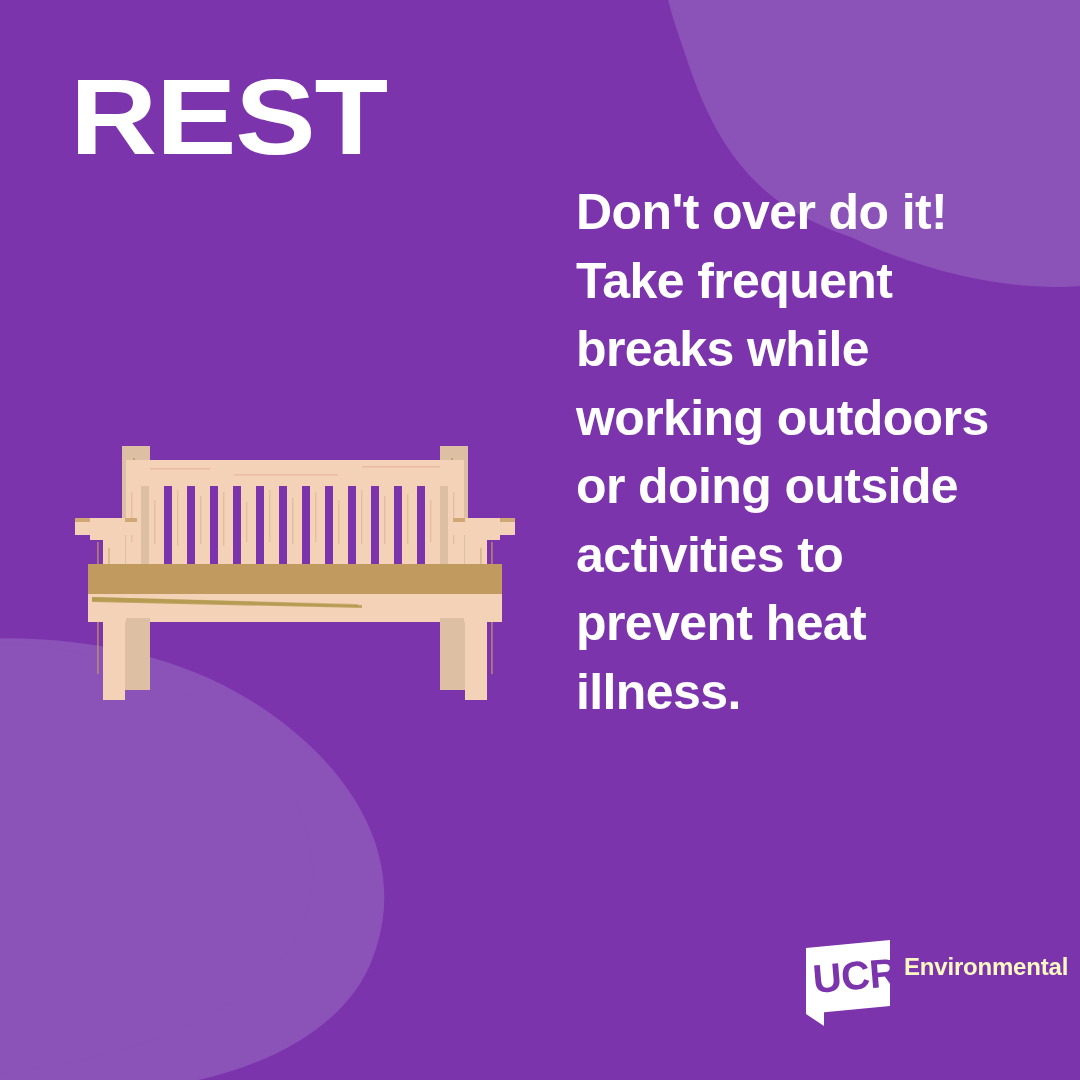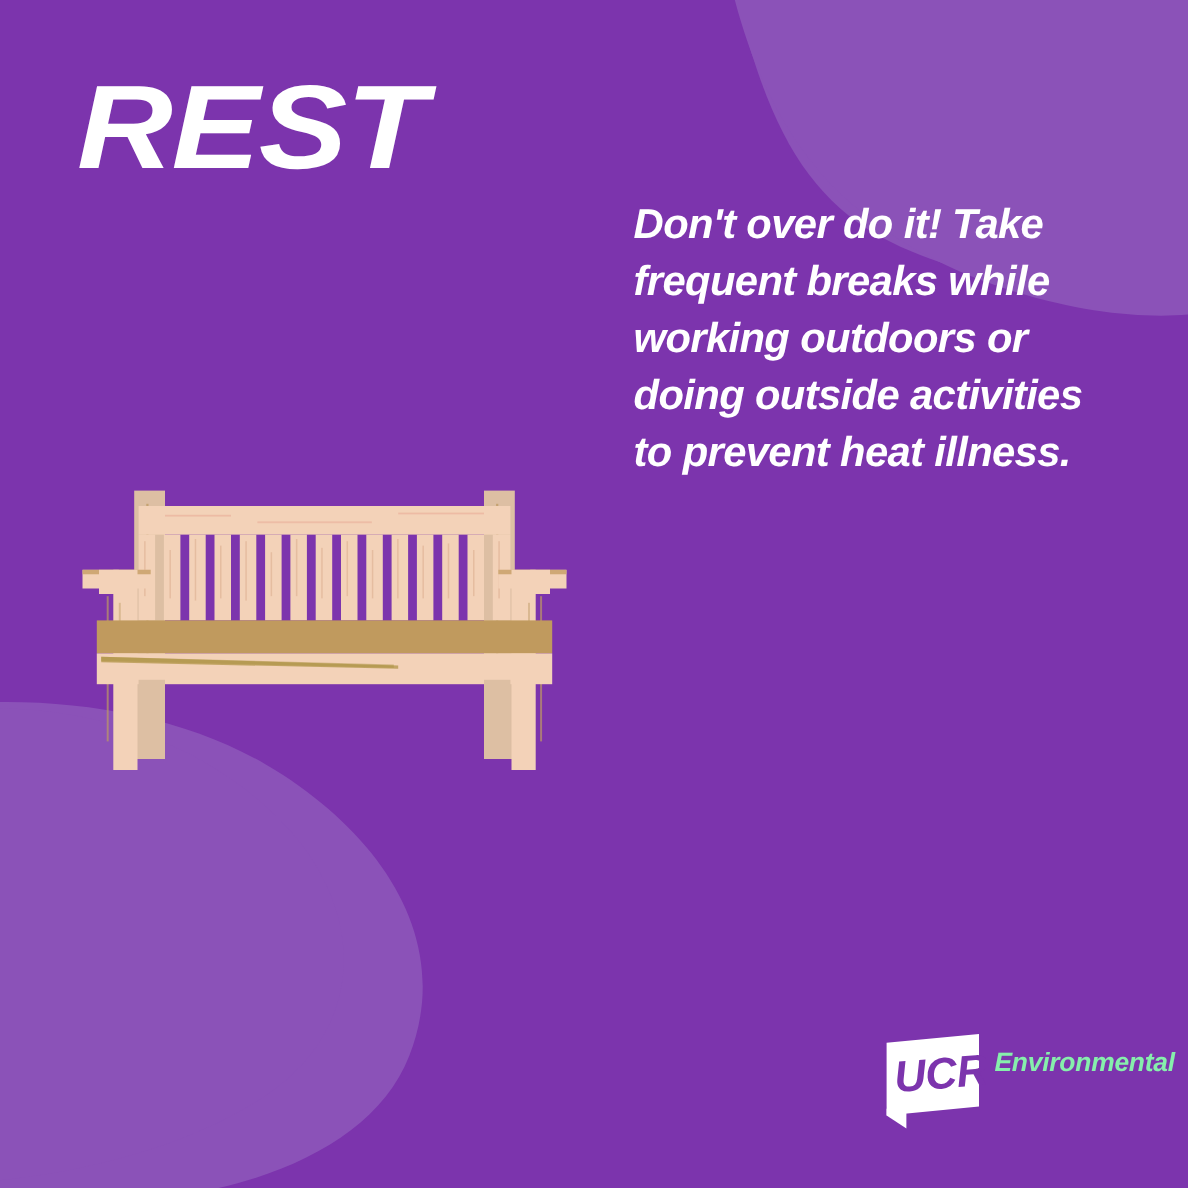--- a/index.html
+++ b/index.html
@@ -8,21 +8,20 @@
     padding: 0;
     background: #2b2b2b;
   }
   #poster {
     position: relative;
     width: 1080px;
     height: 1080px;
     overflow: hidden;
     background: #7c34ad;
     font-family: "Liberation Sans", "DejaVu Sans", sans-serif;
-    font-style: italic;
     -webkit-font-smoothing: antialiased;
   }
 
   
   .bg-layer {
     position: absolute;
     inset: 0;
     width: 1080px;
     height: 1080px;
     pointer-events: none;
@@ -48,21 +47,21 @@
   
   .body-copy {
     position: absolute;
     left: 576px;
     top: 178px;
     width: 450px;
     margin: 0;
     color: #ffffff;
     font-family: "Liberation Sans", "DejaVu Sans", sans-serif;
     font-weight: 700;
-    font-size: 38px;
+    font-size: 50px;
     line-height: 1.37;
     letter-spacing: -0.6px;
   }
 
   
   .bench {
     position: absolute;
     left: 62px;
     top: 430px;
     width: 466px;
@@ -81,21 +80,21 @@
     position: absolute;
     left: 0;
     top: 0;
     width: 96px;
     height: 92px;
   }
   .logo-text {
     position: absolute;
     left: 104px;
     top: 14px;
-    color: #86efac;
+    color: #fef9c3;
     font-family: "Liberation Sans", "DejaVu Sans", sans-serif;
     font-weight: 700;
     font-size: 24px;
     line-height: 1.22;
     letter-spacing: -0.2px;
     white-space: nowrap;
   }
   .logo-text span { display: block; }
 </style>
 </head>

